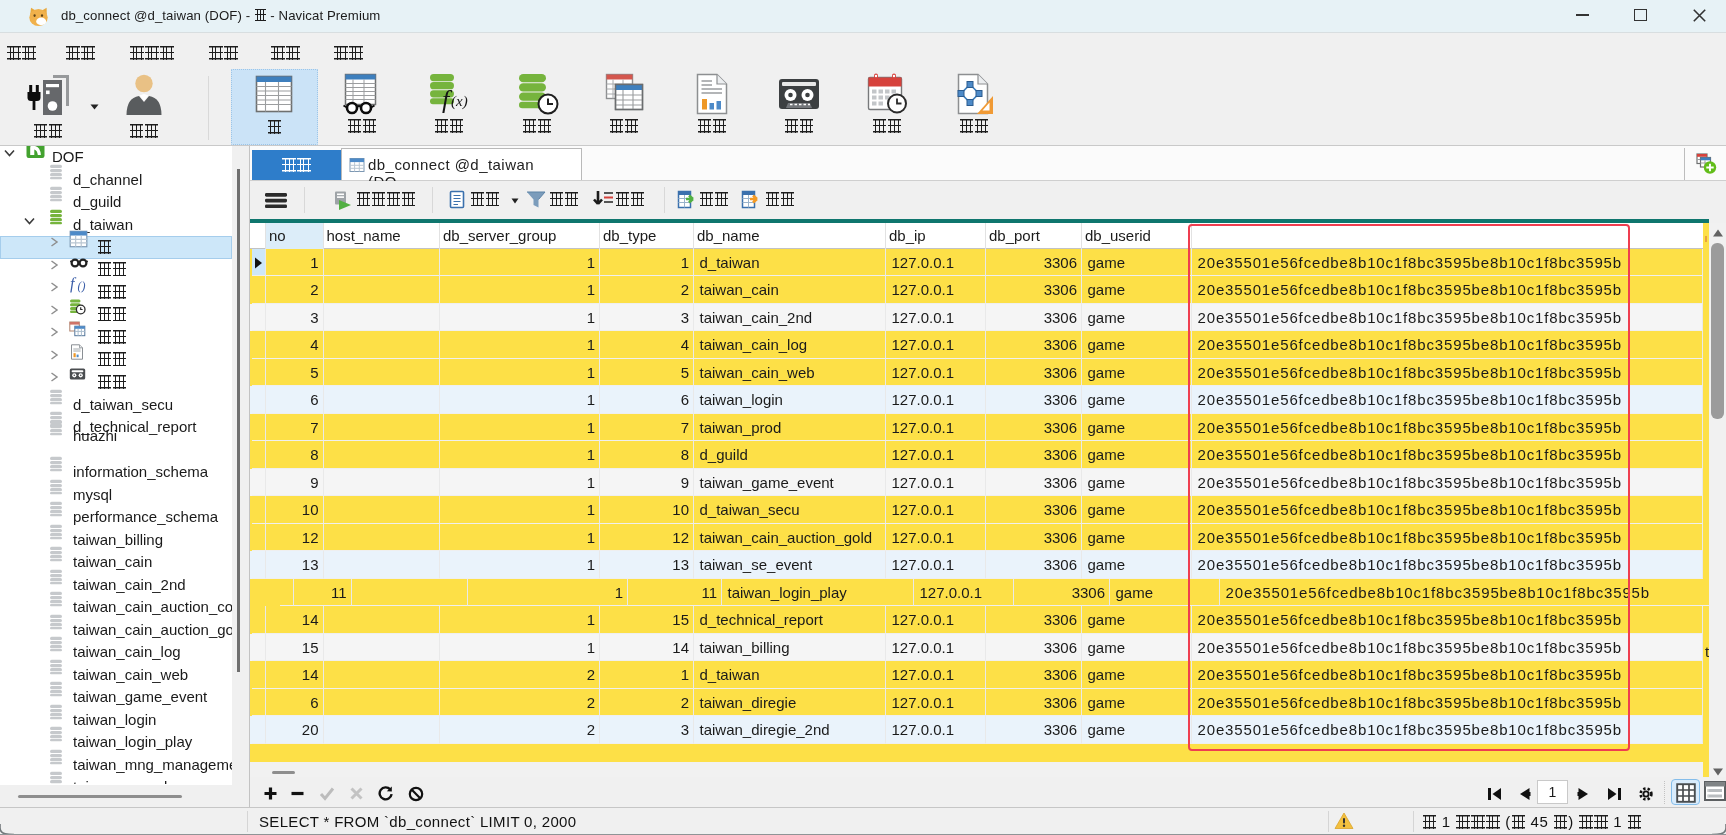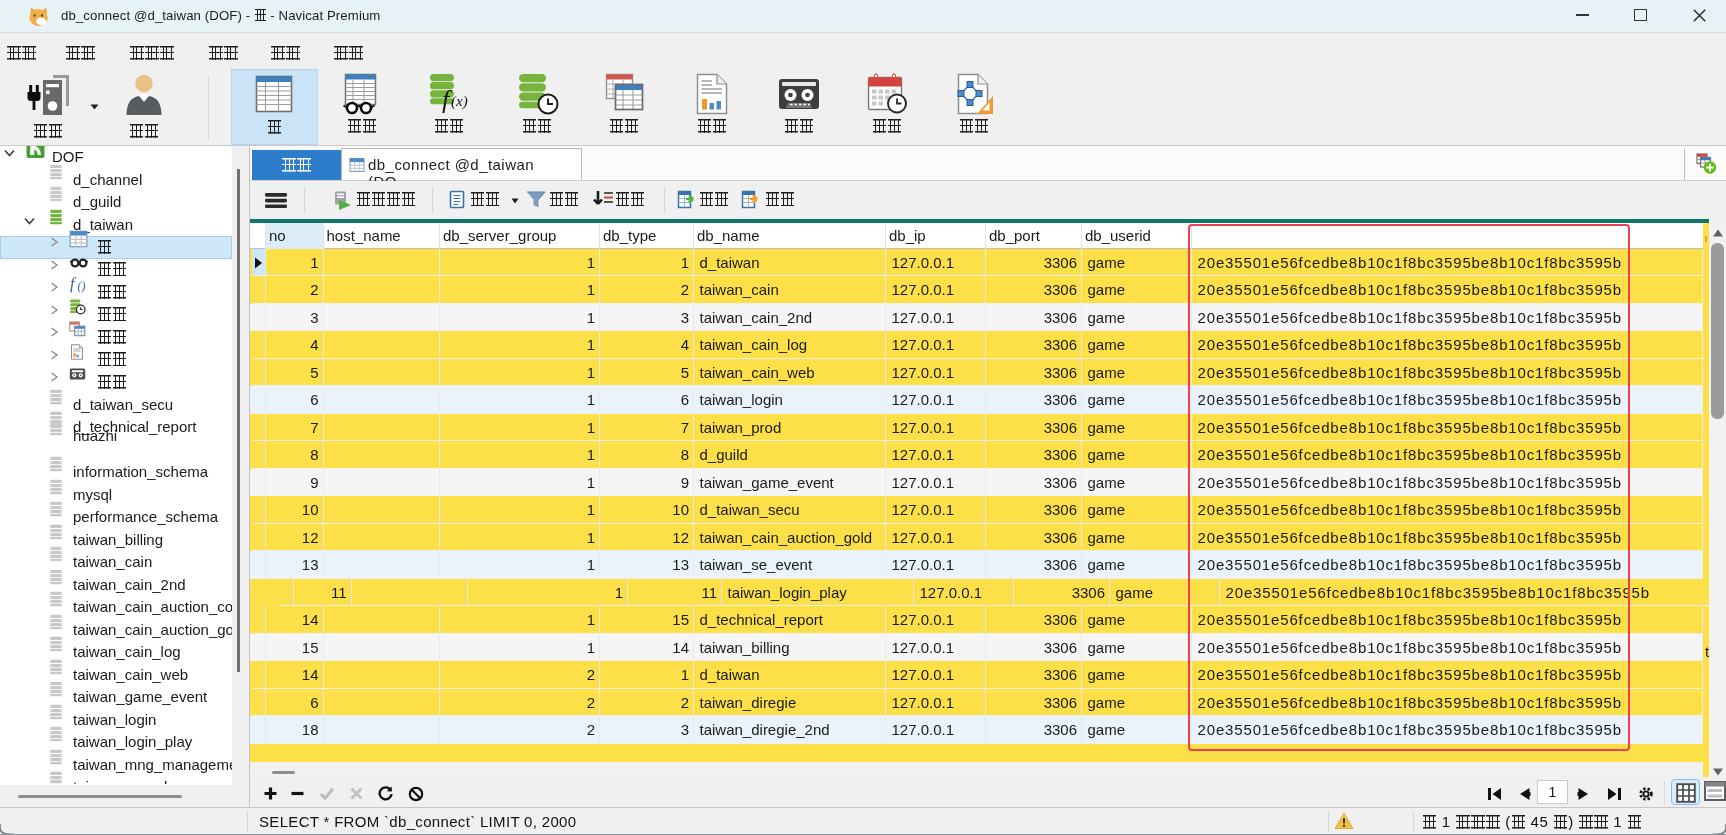--- a/index.html
+++ b/index.html
@@ -912,21 +912,21 @@
 <div class="cell num" style="left:190px;width:160px">2</div>
 <div class="cell num" style="left:350px;width:94px">2</div>
 <div class="cell txt" style="left:444px;width:192px">taiwan_diregie</div>
 <div class="cell txt" style="left:636px;width:100px">127.0.0.1</div>
 <div class="cell num" style="left:736px;width:96px">3306</div>
 <div class="cell txt" style="left:832px;width:110px">game</div>
 <div class="cell txt" style="left:942px;width:510.5px;letter-spacing:.85px">20e35501e56fcedbe8b10c1f8bc3595be8b10c1f8bc3595b</div>
 </div>
 <div class="row" style="top:493.5px;background:#eaf3fb;">
 <div class="cell" style="left:1.5px;width:14.5px;"></div>
-<div class="cell num" style="left:16px;width:57.5px">18</div>
+<div class="cell num" style="left:16px;width:57.5px">20</div>
 <div class="cell" style="left:73.5px;width:116.5px"></div>
 <div class="cell num" style="left:190px;width:160px">2</div>
 <div class="cell num" style="left:350px;width:94px">3</div>
 <div class="cell txt" style="left:444px;width:192px">taiwan_diregie_2nd</div>
 <div class="cell txt" style="left:636px;width:100px">127.0.0.1</div>
 <div class="cell num" style="left:736px;width:96px">3306</div>
 <div class="cell txt" style="left:832px;width:110px">game</div>
 <div class="cell txt" style="left:942px;width:510.5px;letter-spacing:.85px">20e35501e56fcedbe8b10c1f8bc3595be8b10c1f8bc3595b</div>
 </div>
 <div class="a" style="left:0;top:539.5px;width:1452.5px;height:19px;background:#f1f1f1"></div>

